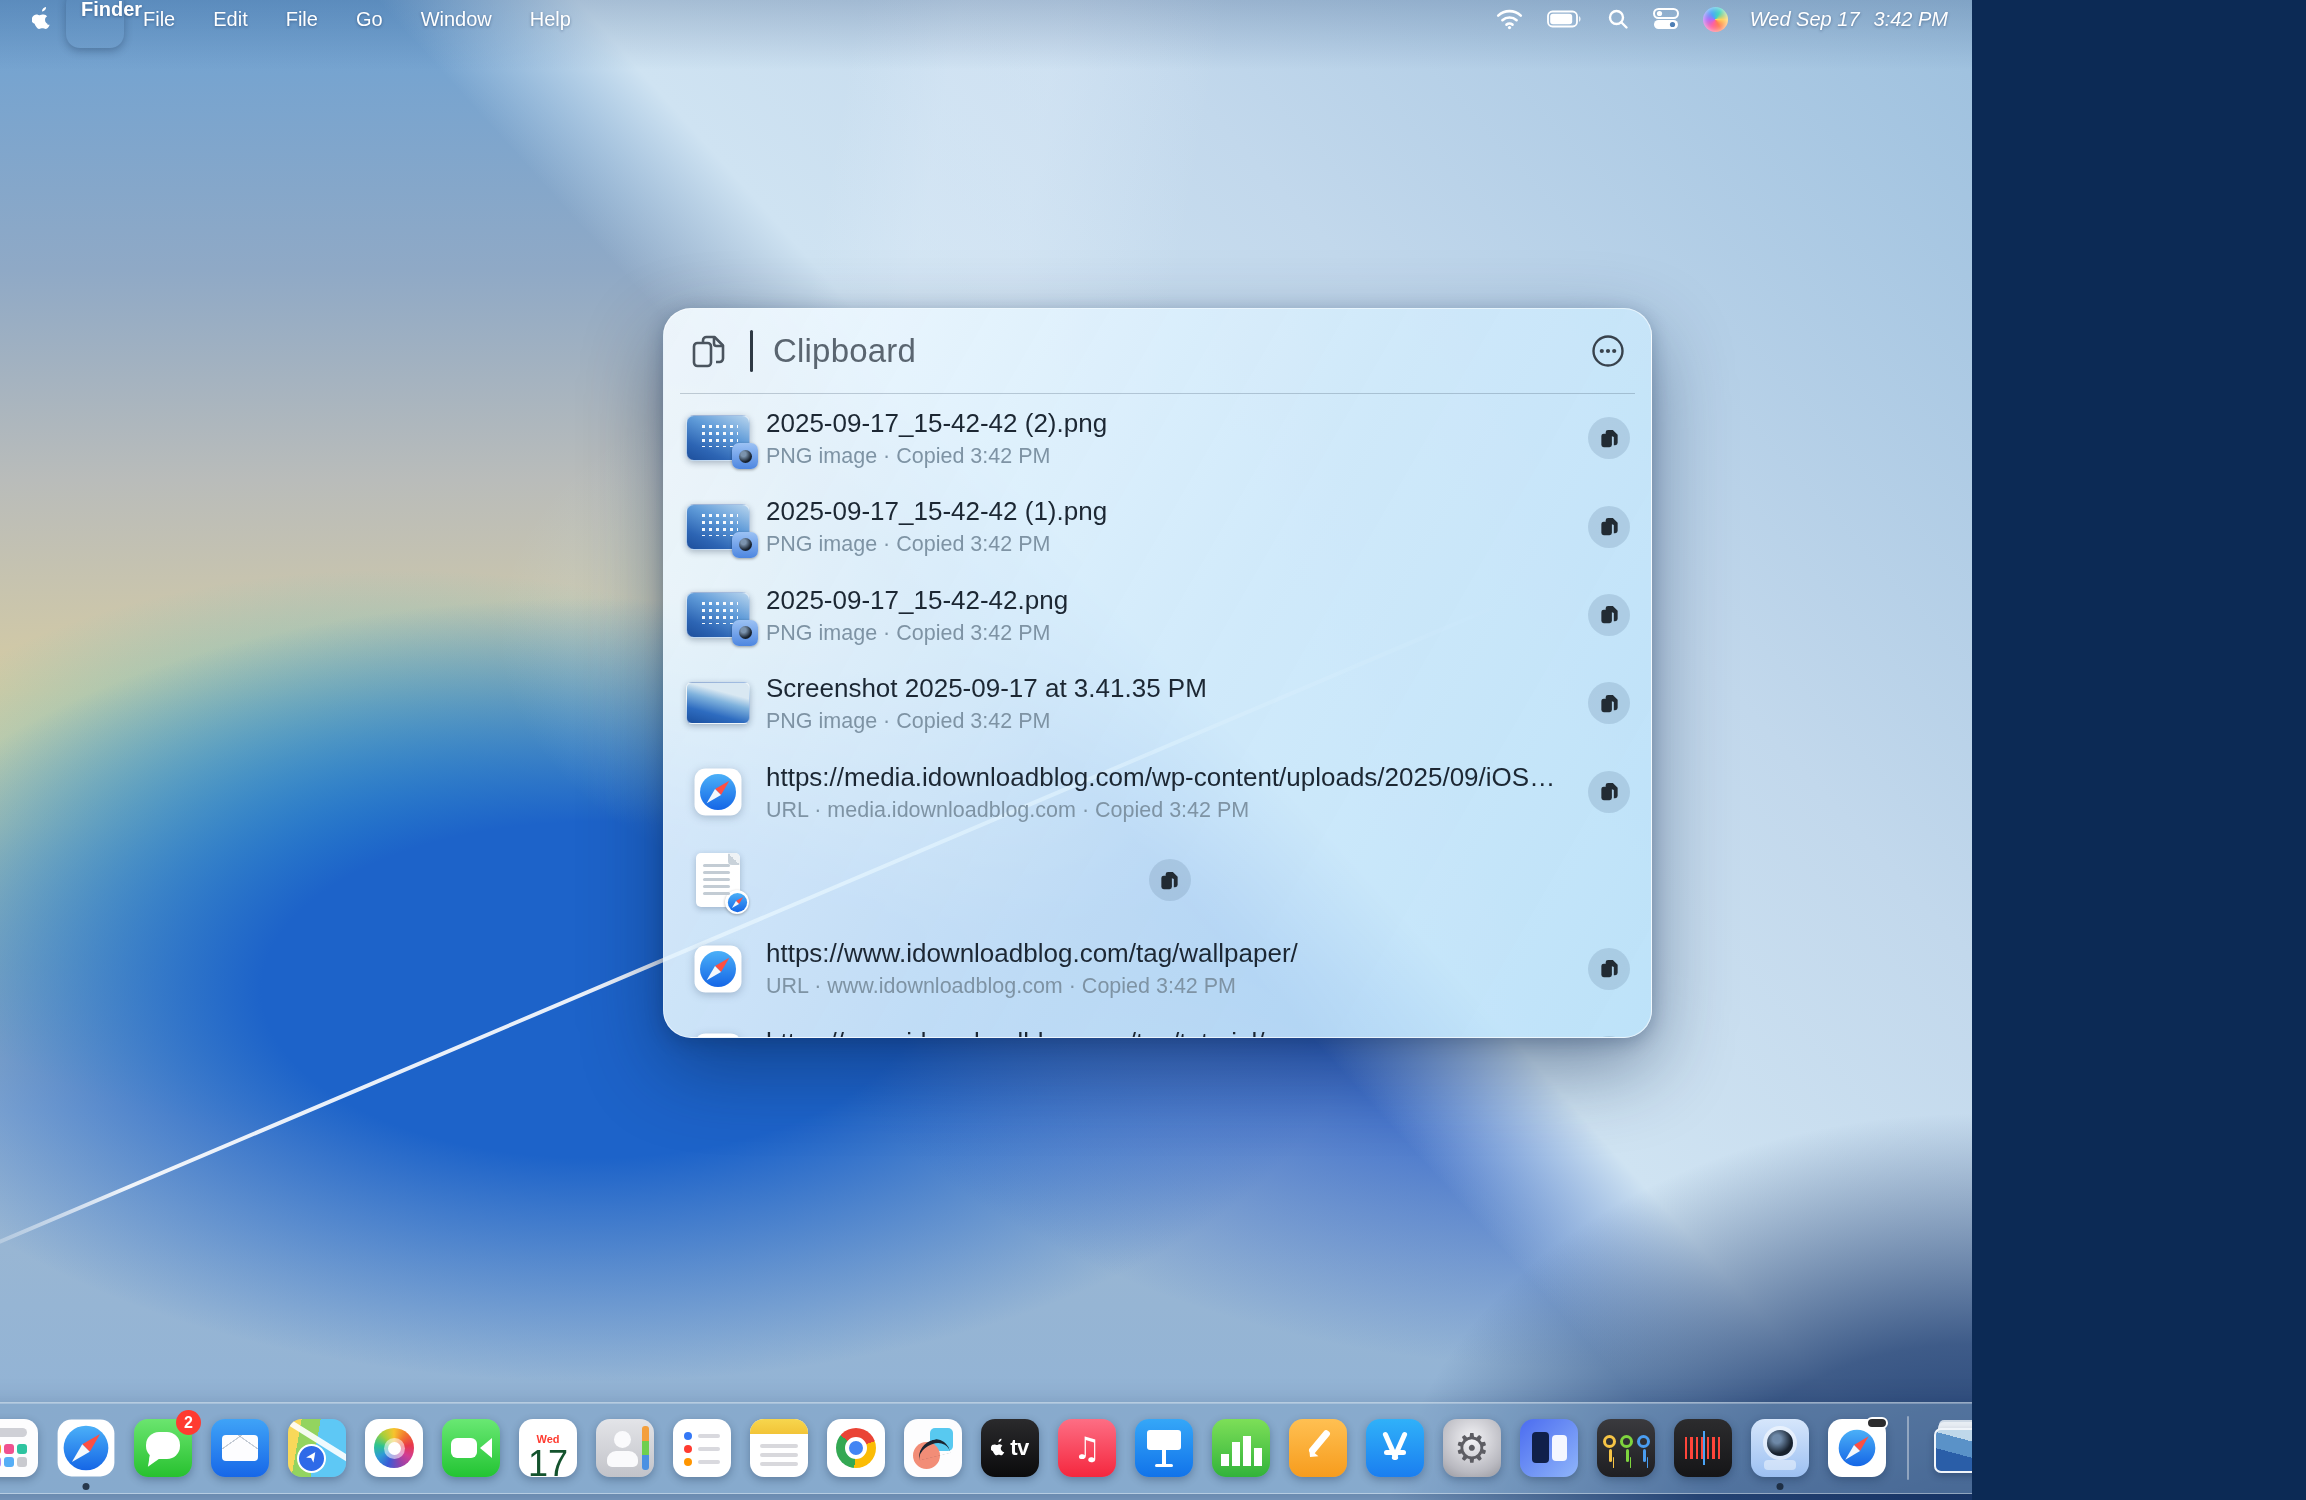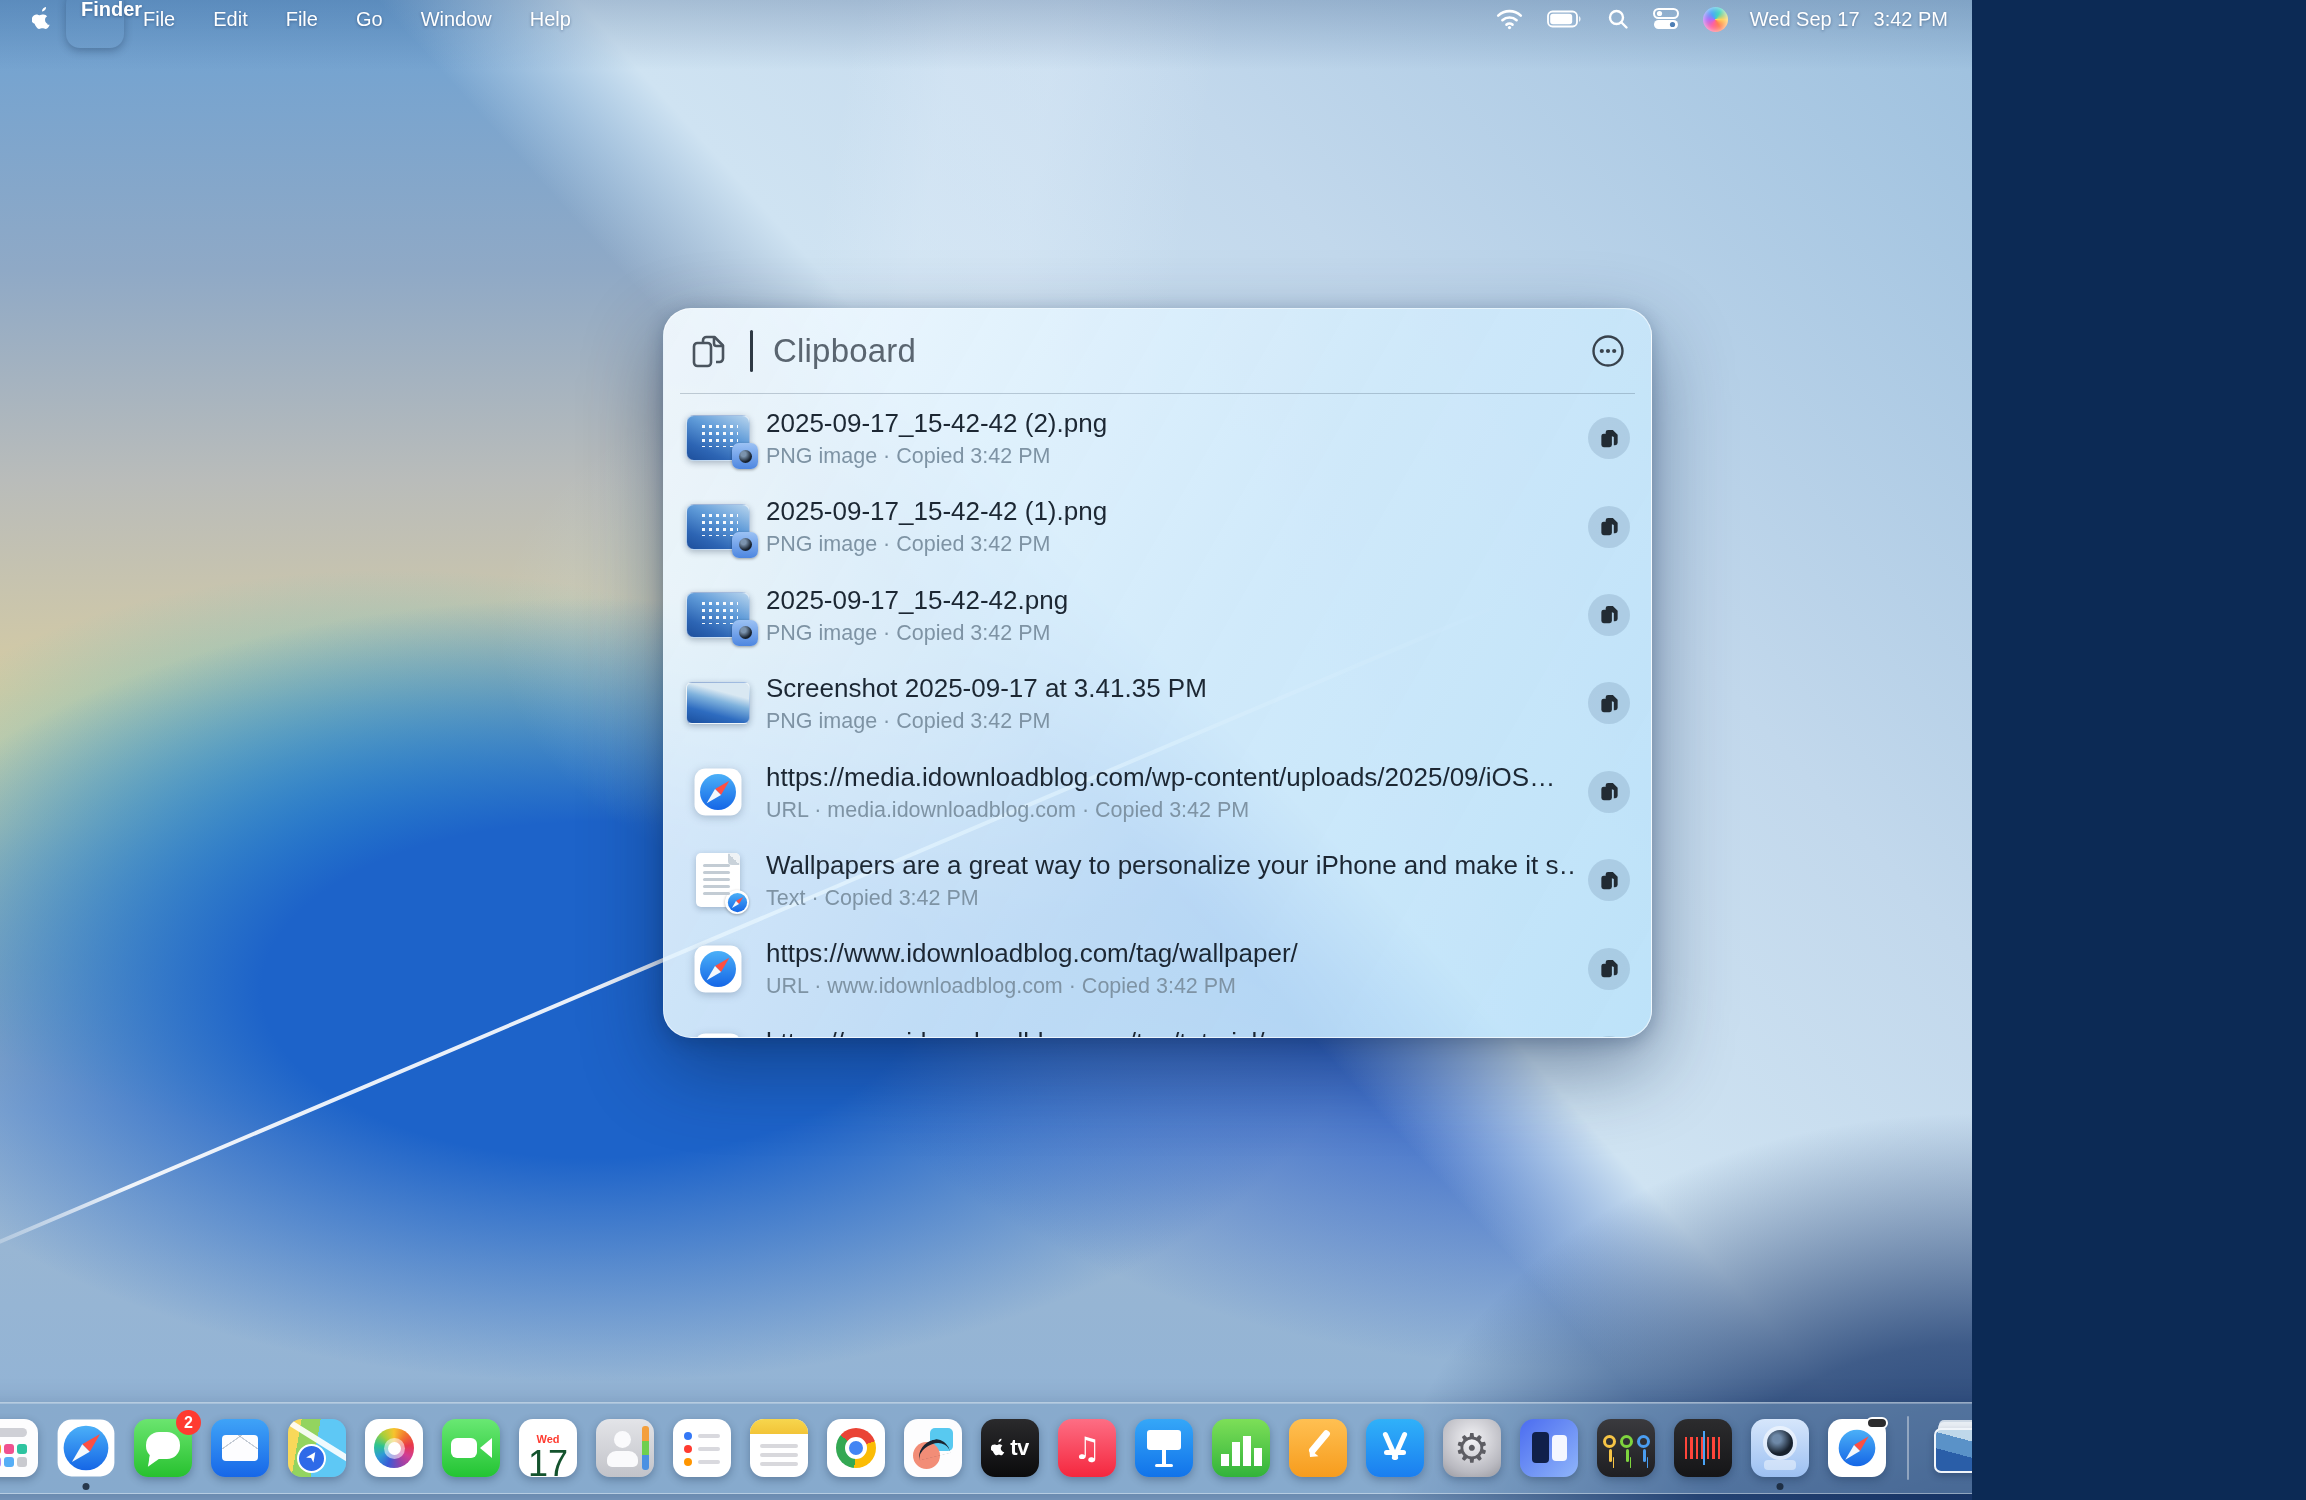--- a/index.html
+++ b/index.html
@@ -24,21 +24,21 @@
   .menushade{position:absolute;top:0;left:0;right:0;height:70px;
     background:linear-gradient(180deg,rgba(25,60,110,.22),rgba(25,60,110,0));}
 
   
   .menubar{position:absolute;top:0;left:0;right:0;height:38px;display:flex;align-items:center;
     padding:0 24px;color:#fff;font-size:20px;text-shadow:0 1px 3px rgba(0,30,70,.4);}
   .mb-left{display:flex;align-items:center;}
   .apple-logo{width:20px;height:24px;margin:0 14px 2px 8px;}
   .mb-item{padding:0 19px;line-height:38px;}
   .mb-item.app{font-weight:700;padding-left:15px;}
-  .mb-right{margin-left:auto;display:flex;align-items:center;}
+  .mb-right{margin-left:auto;display:flex;align-items:center;font-style:italic;}
   .status-ic{margin-left:24px;display:flex;align-items:center;}
   .siri{width:25px;height:25px;border-radius:50%;margin-left:24px;
     background:conic-gradient(from 210deg,#ff5fa2,#b06bf7,#4aa8f8,#41d6c0,#ffd15c,#ff7d55,#ff5fa2);
     box-shadow:inset 0 0 6px rgba(255,255,255,.75);}
   .mb-date{margin-left:22px;}
   .mb-time{margin-left:14px;}
 
   
   .panel{position:absolute;left:663px;top:308px;width:989px;height:730px;border-radius:28px;overflow:hidden;
     background:linear-gradient(120deg,rgba(243,250,255,.93) 0%,rgba(208,234,251,.88) 55%,rgba(186,226,250,.86) 100%);
@@ -436,24 +436,20 @@
           <span class="doc-badge">
             <svg viewBox="0 0 48 48">
               <circle cx="24" cy="24" r="22" fill="url(#safG)"></circle>
               <g transform="rotate(45 24 24)">
                   <polygon points="24,6 29,24 19,24" fill="#ff4f42"></polygon>
                   <polygon points="24,42 19,24 29,24" fill="#f4f8fc"></polygon>
                 </g>
             </svg>
           </span>
         </div>
-        <div class="row-text">
-          <div class="row-title">Wallpapers are a great way to personalize your iPhone and make it s…</div>
-          <div class="row-sub">Text · Copied 3:42 PM</div>
-        </div>
         <button class="copy-btn">
           <svg viewBox="0 0 24 24" fill="#222b33">
               <rect x="3.5" y="7" width="11" height="14" rx="2.5"></rect>
               <path d="M8 7 V5.5 A2.5 2.5 0 0 1 10.5 3 h5 L20.5 8 v8.5 a2.5 2.5 0 0 1-2.5 2.5 h-1.5 V10.5 Z"></path>
             </svg>
         </button>
       </div>
 
       <div class="row">
         <div class="row-icon">

